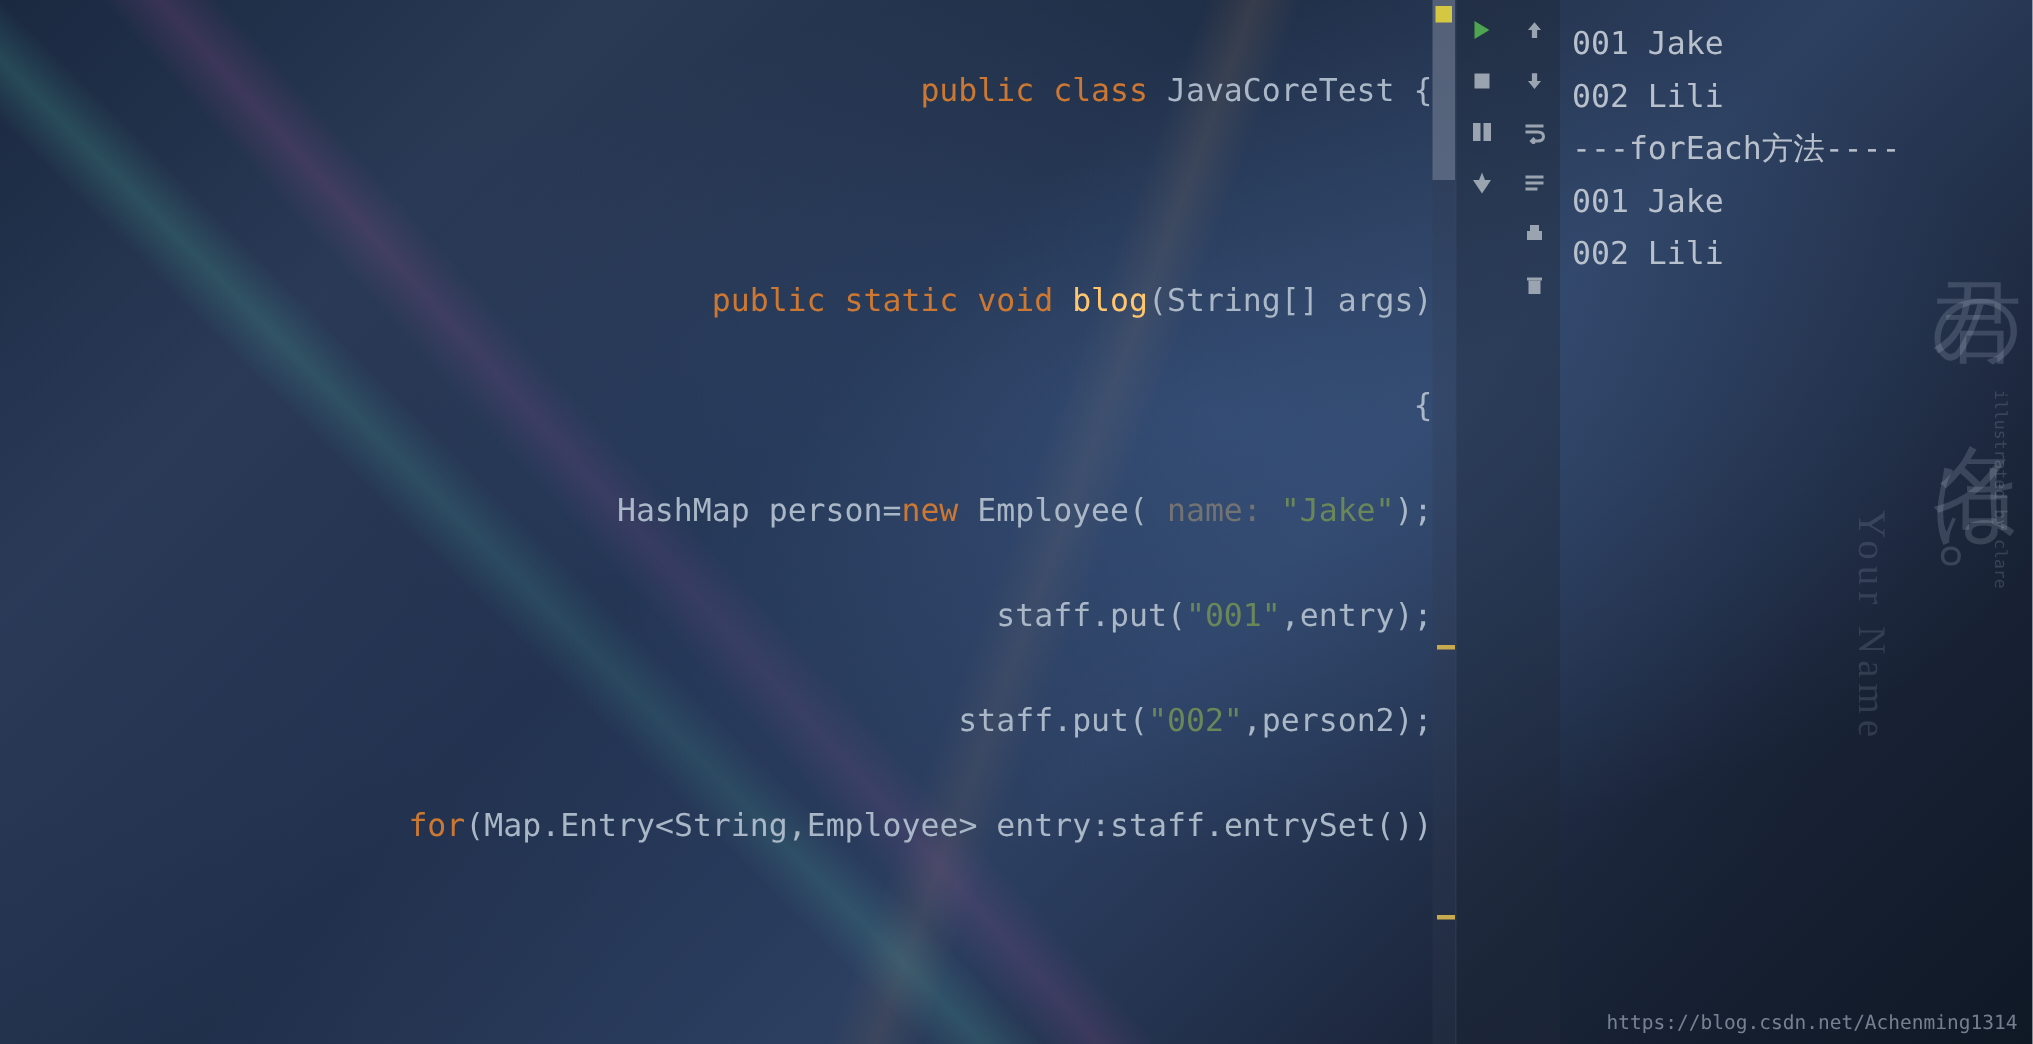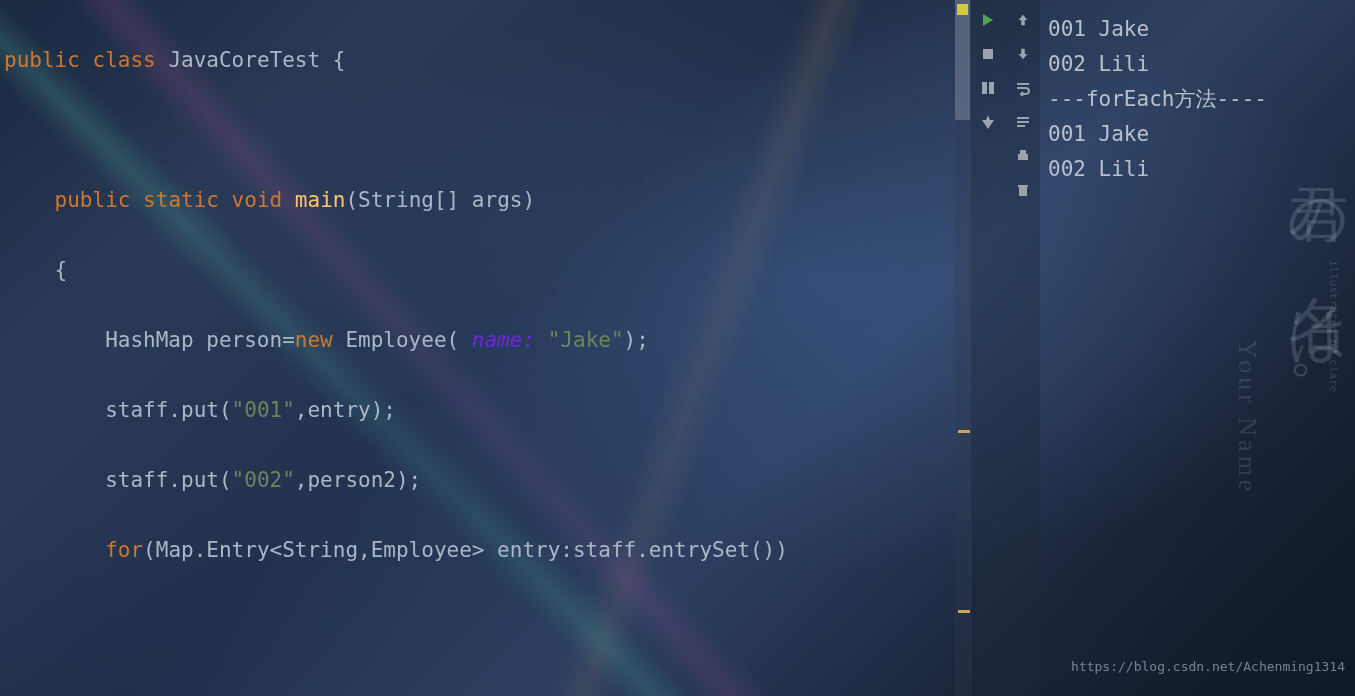--- a/index.html
+++ b/index.html
@@ -121,45 +121,45 @@
     position: absolute;
     right: 4px;
     top: 260px;
     writing-mode: vertical-rl;
     font-size: 11px;
     color: rgba(200,210,225,0.18);
     pointer-events: none;
   }
   .footer-url {
     position: absolute;
-    bottom: 22px;
+    bottom: 6px;
     right: 10px;
     font-size: 13px;
     color: rgba(200,210,225,0.55);
   }
   
   .kw { color: #cc7832; }
   .cls { color: #a9b7c6; }
   .mname { color: #ffc66d; }
   .str { color: #6a8759; }
-  .hint { color: #6d28d9; font-style: italic; }
+  .hint { color: #737373; }
   .underline { text-decoration: underline wavy #6e8a6e; text-decoration-thickness: 1px; }
-  .line { padding-left: 4px; }
+  .line { padding-left: 4px; text-align: right; }
 </style>
 </head>
 <body>
 
 <div class="bg-overlay"></div>
 
 <div class="layout">
 
   <div class="editor">
 <div class="line"><span class="kw">public</span> <span class="kw">class</span> <span class="cls">JavaCoreTest</span> {</div>
 <div class="line"> </div>
-<div class="line">    <span class="kw">public</span> <span class="kw">static</span> <span class="kw">void</span> <span class="mname">main</span><span>(String[] args)</span></div>
+<div class="line">    <span class="kw">public</span> <span class="kw">static</span> <span class="kw">void</span> <span class="mname">blog</span><span>(String[] args)</span></div>
 <div class="line">    {</div>
 <div class="line">        <span>HashMap person=</span><span class="kw">new</span><span> Employee(</span><span class="hint"> name: </span><span class="str">"Jake"</span><span>);</span></div>
 <div class="line">        <span>staff.put(</span><span class="str">"001"</span><span>,entry);</span></div>
 <div class="line">        <span>staff.put(</span><span class="str">"002"</span><span>,person2);</span></div>
 <div class="line">        <span class="kw">for</span><span>(Map.Entry&lt;String,Employee&gt; entry:staff.entrySet())</span></div>
 
 
 
 
 

